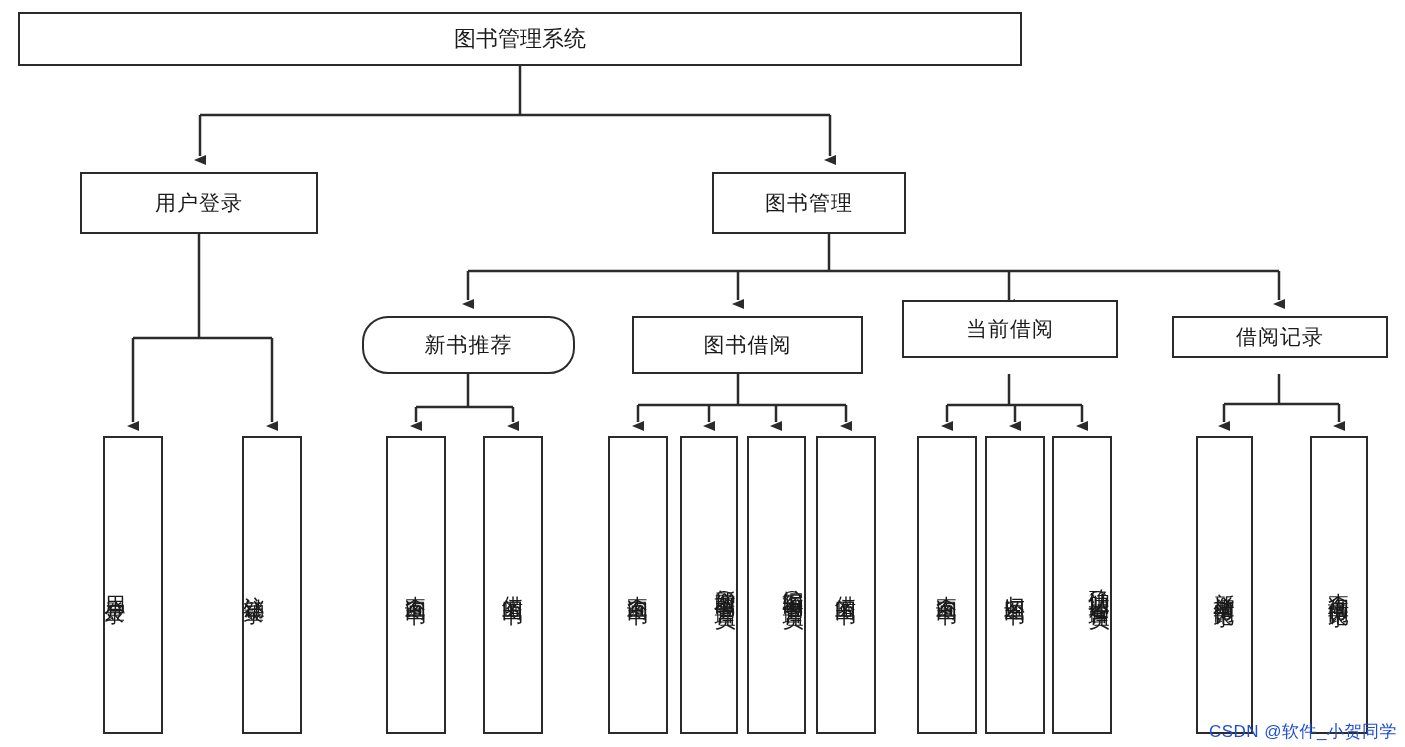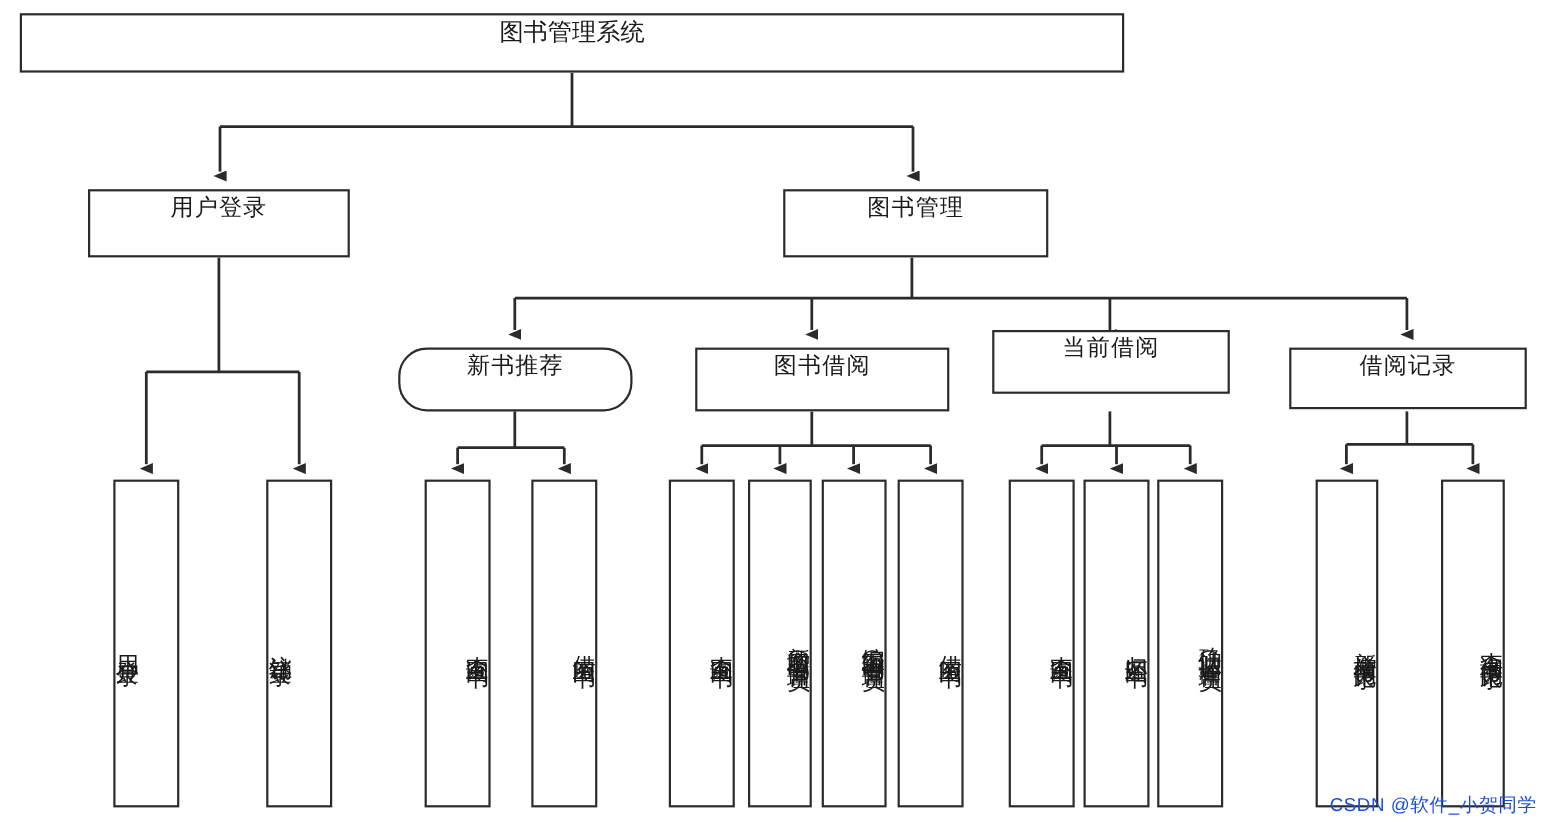--- a/index.html
+++ b/index.html
@@ -24,21 +24,21 @@
     top: 0;
     width: 1405px;
     height: 747px;
   }
   .node {
     position: absolute;
     box-sizing: border-box;
     background: #ffffff;
     border: 2px solid #2b2b2b;
     display: flex;
-    align-items: flex-start;
+    align-items: center;
     justify-content: center;
     color: #1a1a1a;
   }
   .node-h {
     font-size: 21px;
     letter-spacing: 1px;
   }
   .node-title {
     font-size: 22px;
   }
@@ -126,34 +126,34 @@
     </g>
   </svg>
 
   <div class="node node-title" style="left:18px; top:12px; width:1004px; height:54px;">
     <span>图书管理系统</span>
   </div>
 
   <div class="node node-h" style="left:80px; top:172px; width:238px; height:62px;">
     <span>用户登录</span>
   </div>
-  <div class="node node-h" style="left:712px; top:172px; width:241px; height:62px;">
+  <div class="node node-h" style="left:712px; top:172px; width:194px; height:62px;">
     <span>图书管理</span>
   </div>
 
   <div class="node node-h" style="left:362px; top:316px; width:213px; height:58px;border-radius:26px;">
     <span>新书推荐</span>
   </div>
   <div class="node node-h" style="left:632px; top:316px; width:231px; height:58px;">
     <span>图书借阅</span>
   </div>
   <div class="node node-h" style="left:902px; top:300px; width:216px; height:58px;">
     <span>当前借阅</span>
   </div>
-  <div class="node node-h" style="left:1172px; top:316px; width:216px; height:56px;">
+  <div class="node node-h" style="left:1172px; top:316px; width:216px; height:42px;">
     <span>借阅记录</span>
   </div>
 
   <div class="node node-v anchor-bottom" style="left:103px; top:436px; width:60px; height:298px;">
     <span class="vlabel">用户登录</span>
   </div>
   <div class="node node-v anchor-bottom" style="left:242px; top:436px; width:60px; height:298px;">
     <span class="vlabel">注销登录</span>
   </div>
 

